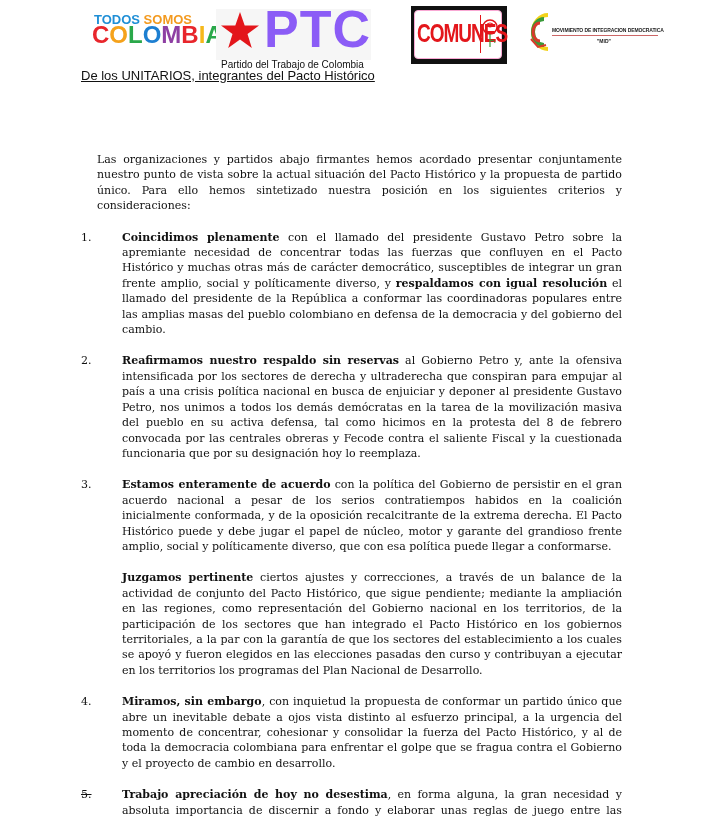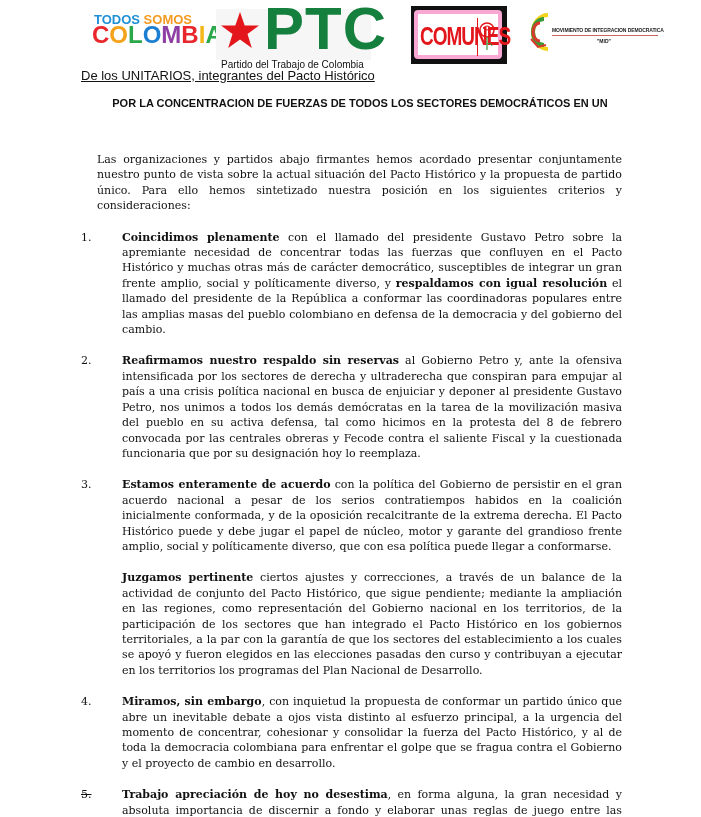--- a/index.html
+++ b/index.html
@@ -4,24 +4,24 @@
   <style>
     html, body { margin: 0; padding: 0; background: #ffffff; }
     body { width: 701px; height: 817px; overflow: hidden; position: relative; font-family: "DejaVu Serif", serif; color: #111; }
     .logos { position: absolute; left: 0; top: 0; width: 701px; height: 70px; }
     .logo { position: absolute; }
     .logo-tsc { left: 92px; top: 14px; width: 100px; height: 34px; }
     .tsc-top { font-family: Liberation Sans, sans-serif; font-weight: bold; font-size: 13px; letter-spacing: 0px; line-height: 12px; text-align: right; }
     .tsc-bottom { font-family: Liberation Sans, sans-serif; font-weight: bold; font-size: 24px; line-height: 18px; text-align: center; letter-spacing: 0px; }
     .logo-ptc { left: 216px; top: 9px; width: 155px; height: 51px; background: #f6f6f6; }
     .ptc-star { position: absolute; left: 4px; top: 2px; width: 40px; height: 40px; }
-    .ptc-letters { position: absolute; left: 48px; top: -4px; font-family: "Liberation Sans", sans-serif; font-weight: bold; font-size: 60px; letter-spacing: 1px; color: #15803d; line-height: 48px; }
+    .ptc-letters { position: absolute; left: 48px; top: -4px; font-family: "Liberation Sans", sans-serif; font-weight: bold; font-size: 52px; letter-spacing: 1px; color: #8b5cf6; line-height: 48px; }
     .ptc-sub { position: absolute; left: 5px; top: 50px; font-family: Liberation Sans, sans-serif; font-size: 10px; color: #111; white-space: nowrap; }
     .logo-comunes { left: 411px; top: 6px; width: 96px; height: 58px; background: #111; }
-    .comunes-inner { position: absolute; left: 3px; top: 4px; width: 88px; height: 49px; background: #fff; border: 4px solid #f9a8d4; border-radius: 4px; box-sizing: border-box; }
+    .comunes-inner { position: absolute; left: 3px; top: 4px; width: 88px; height: 49px; background: #fff; border: 1px solid #f9a8d4; border-radius: 4px; box-sizing: border-box; }
     .comunes-text { position: absolute; left: 2px; top: 9px; font-family: "Liberation Sans", sans-serif; font-weight: bold; font-size: 19px; color: #e3161b; letter-spacing: -1px; transform: scaleY(1.35); transform-origin: left top; line-height: 20px; }
     .comunes-rose { position: absolute; right: 2px; top: 4px; width: 18px; height: 38px; border-left: 1px solid #e3161b; }
     .logo-mid { left: 528px; top: 9px; width: 130px; height: 46px; }
     .mid-emblem { position: absolute; left: 0; top: 0; width: 22px; height: 44px; }
     .mid-name { position: absolute; left: 24px; top: 18px; font-family: "Liberation Sans", sans-serif; font-size: 5px; font-weight: bold; color: #222; white-space: nowrap; letter-spacing: -0.1px; }
     .mid-line { position: absolute; left: 24px; top: 26px; width: 106px; height: 1px; background: #c66; }
     .mid-abbr { position: absolute; left: 69px; top: 29px; font-family: "Liberation Sans", sans-serif; font-size: 5px; font-weight: bold; color: #222; }
 
     .unitarios { position: absolute; left: 81px; top: 68px; font-family: "Liberation Sans", sans-serif; font-size: 13px; text-decoration: underline; color: #111; white-space: nowrap; }
     .title { position: absolute; left: 80px; top: 96px; width: 560px; text-align: center; font-family: "Liberation Sans", sans-serif; font-weight: bold; font-size: 11px; line-height: 15px; color: #111; }
@@ -77,21 +77,20 @@
     </svg>
     <div class="mid-name">MOVIMIENTO DE INTEGRACION DEMOCRATICA</div>
     <div class="mid-line"></div>
     <div class="mid-abbr">"MID"</div>
   </div>
 </div>
 
 <div class="unitarios">De los UNITARIOS, integrantes del Pacto Histórico</div>
 
 <div class="title">
-  <div>POR LA CONCENTRACION DE FUERZAS DE TODOS LOS SECTORES DEMOCRÁTICOS EN UN</div>
 </div>
 
 <div class="doc">
   <p class="intro">Las organizaciones y partidos abajo firmantes hemos acordado presentar conjuntamente nuestro punto de vista sobre la actual situación del Pacto Histórico y la propuesta de partido único. Para ello hemos sintetizado nuestra posición en los siguientes criterios y consideraciones:</p>
 
   <div class="item">
     <span class="num">1.</span>
     <p><b>Coincidimos plenamente</b><span> con el llamado del presidente Gustavo Petro sobre la apremiante necesidad de concentrar todas las fuerzas que confluyen en el Pacto Histórico y muchas otras más de carácter democrático, susceptibles de integrar un gran frente amplio, social y políticamente diverso, y </span><b>respaldamos con igual resolución</b><span> el llamado del presidente de la República a conformar las coordinadoras populares entre las amplias masas del pueblo colombiano en defensa de la democracia y del gobierno del cambio.</span></p>
   </div>
 

